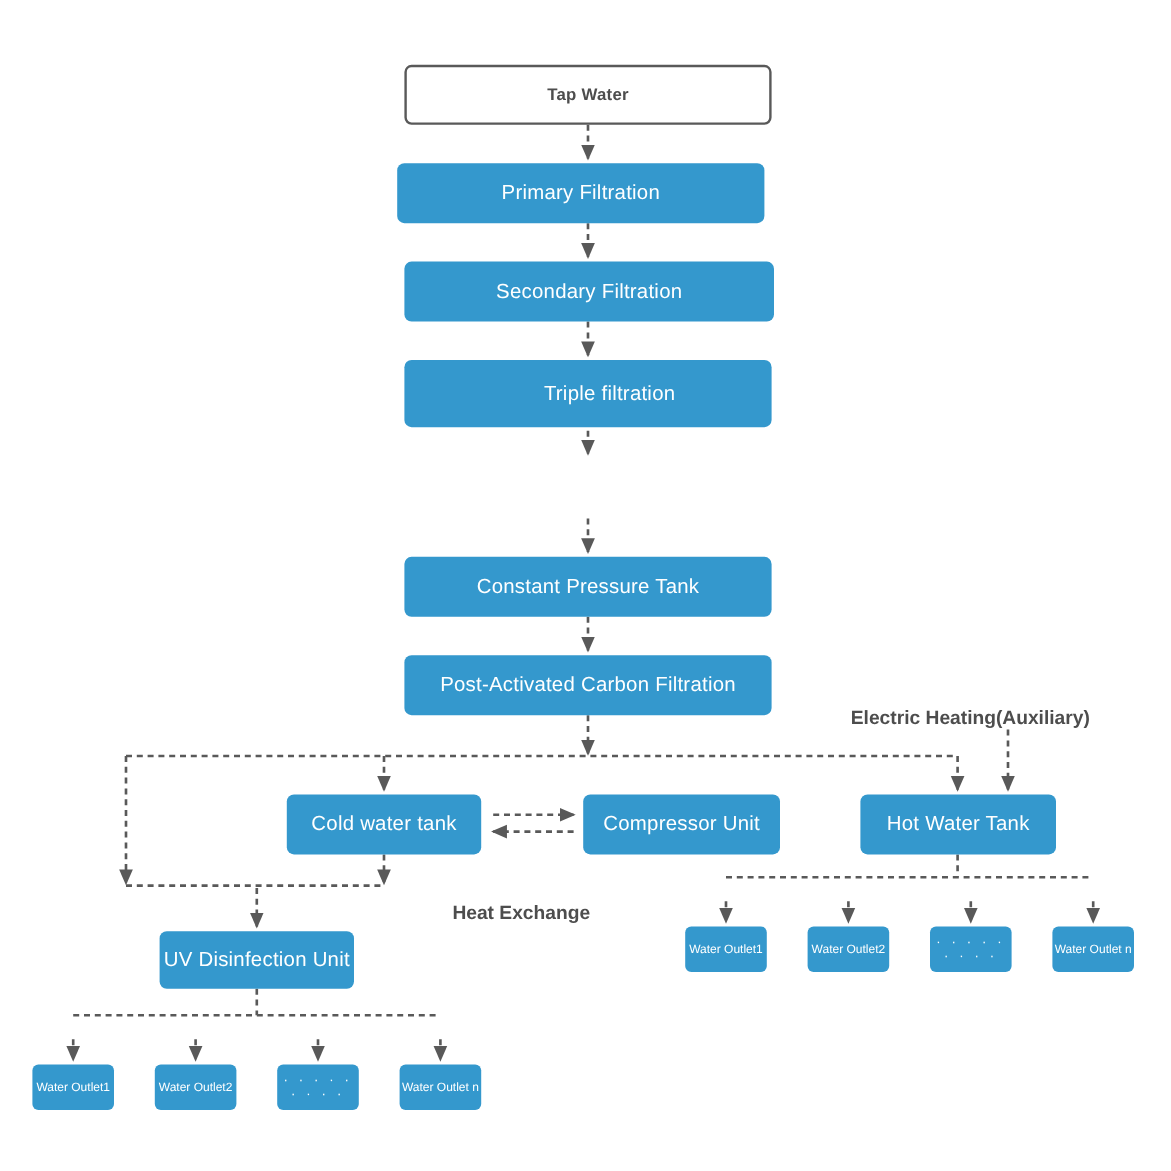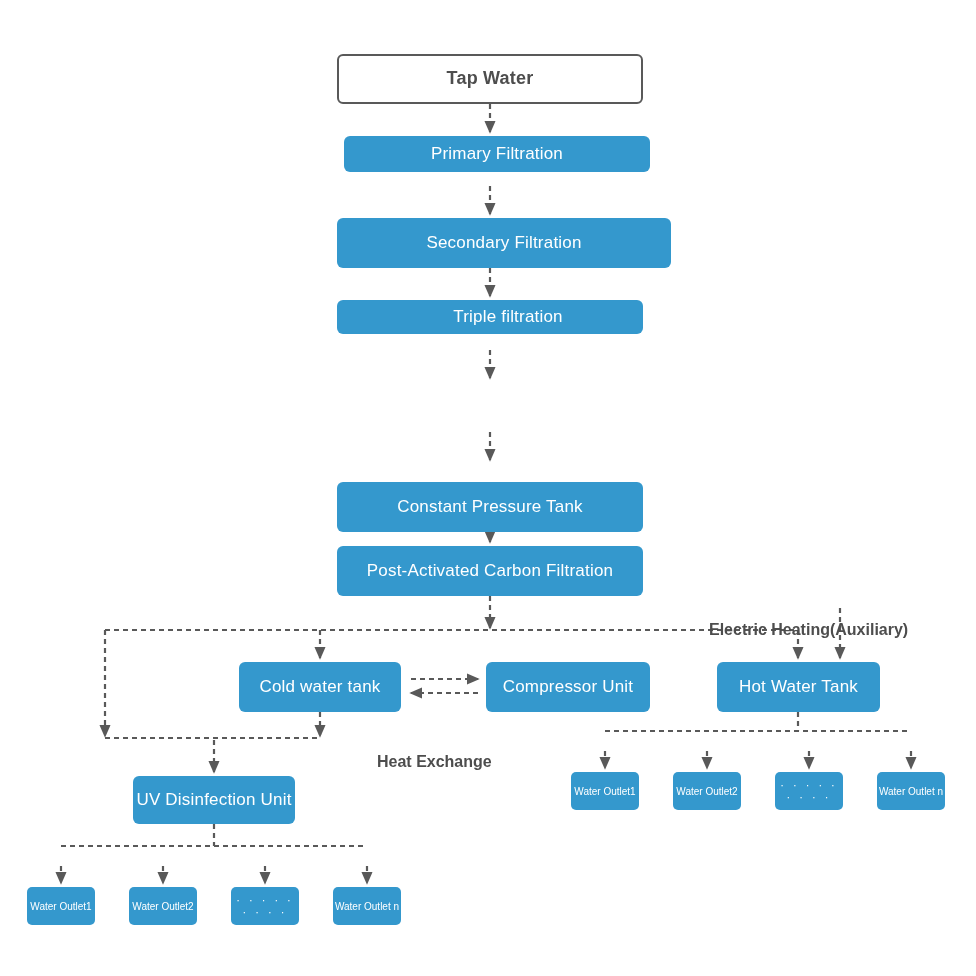--- a/index.html
+++ b/index.html
@@ -14,21 +14,21 @@
     position:absolute;box-sizing:border-box;
     display:flex;align-items:center;justify-content:center;
     border-radius:6px;color:#ffffff;
     background:#3498cd;
     font-size:17px;font-weight:400;letter-spacing:.2px;
     text-align:center;line-height:1.1;
     font-family:"Liberation Sans","DejaVu Sans",sans-serif;
   }
   .node.source{
     background:#ffffff;color:#4d4d4d;border:2px solid #595959;
-    font-size:18px;font-weight:700;
+    font-size:14px;font-weight:700;
   }
   .node.small{
     font-size:10px;border-radius:5px;letter-spacing:0;font-weight:400;
   }
   .label{
     position:absolute;color:#4d4d4d;font-weight:700;
     font-size:16px;white-space:nowrap;
     font-family:"Liberation Sans","DejaVu Sans",sans-serif;
   }
   .dots{letter-spacing:3px;font-size:11px;}
@@ -87,34 +87,34 @@
       <path d="M61,846 L367,846 M214,824 L214,846"></path>
 
       <path d="M605,731 L911,731 M798,712 L798,731"></path>
     </g>
   </svg>
 
   <div class="node source" style="left:337px;top:54px;width:306px;height:50px;">
     <span>Tap Water</span>
   </div>
 
-  <div class="node" style="left:344px;top:136px;width:306px;height:36px;align-items:center;">
+  <div class="node" style="left:331px;top:136px;width:306px;height:50px;align-items:center;">
     <span>Primary Filtration</span>
   </div>
 
-  <div class="node" style="left:337px;top:218px;width:334px;height:50px;">
+  <div class="node" style="left:337px;top:218px;width:308px;height:50px;">
     <span>Secondary Filtration</span>
   </div>
 
-  <div class="node" style="left:337px;top:300px;width:306px;height:34px;padding-left:36px;">
+  <div class="node" style="left:337px;top:300px;width:306px;height:56px;padding-left:36px;">
     <span>Triple filtration</span>
   </div>
 
 
-  <div class="node" style="left:337px;top:464px;width:306px;height:50px;margin-top:18px;">
+  <div class="node" style="left:337px;top:464px;width:306px;height:50px;">
     <span>Constant Pressure Tank</span>
   </div>
 
   <div class="node" style="left:337px;top:546px;width:306px;height:50px;justify-content:center;">
     <span>Post-Activated Carbon Filtration</span>
   </div>
 
   <div class="node" style="left:239px;top:662px;width:162px;height:50px;">
     <span>Cold water tank</span>
   </div>
@@ -152,15 +152,15 @@
   </div>
   <div class="node small" style="left:775px;top:772px;width:68px;height:38px;">
     <span class="dots">· · · · · · · · ·</span>
   </div>
   <div class="node small" style="left:877px;top:772px;width:68px;height:38px;">
     <span>Water Outlet n</span>
   </div>
 
   <div class="label" style="left:377px;top:753px;">Heat Exchange</div>
 
-  <div class="label" style="left:709px;top:590px;margin-top:31px;">Electric Heating(Auxiliary)</div>
+  <div class="label" style="left:709px;top:590px;">Electric Heating(Auxiliary)</div>
 
 </div>
 
 </body></html>

